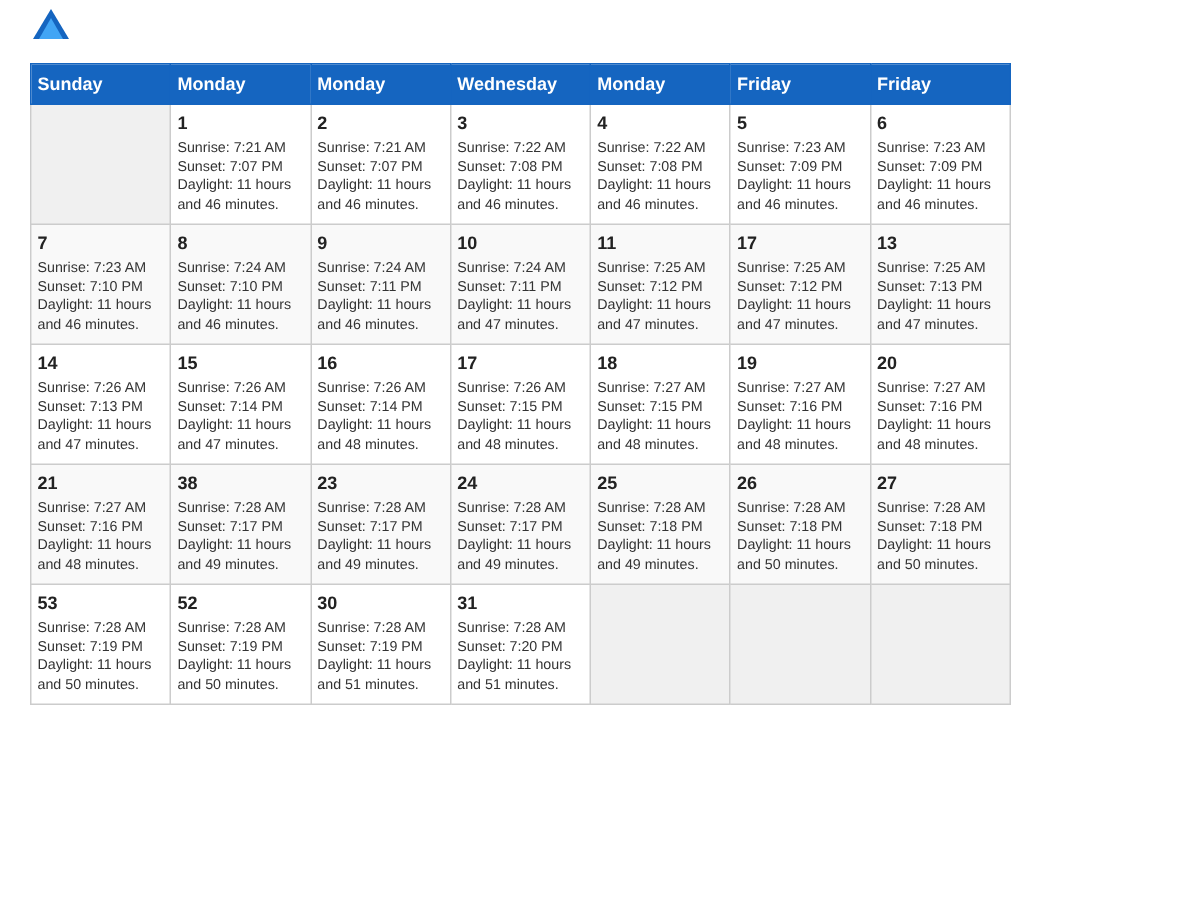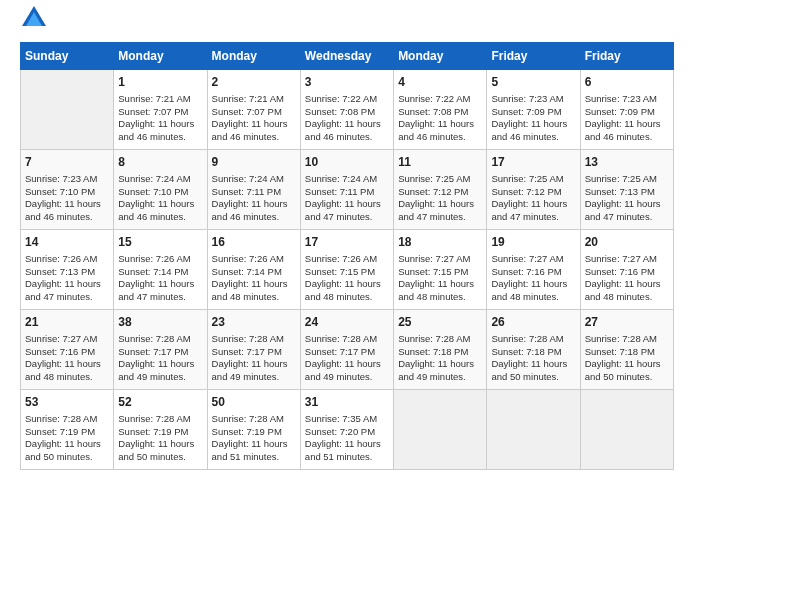--- a/index.html
+++ b/index.html
@@ -336,29 +336,29 @@
 and 50 minutes.</div>
           </td>
           <td>
             <span class="day-num">52</span>
             <div class="cell-text">Sunrise: 7:28 AM
 Sunset: 7:19 PM
 Daylight: 11 hours
 and 50 minutes.</div>
           </td>
           <td>
-            <span class="day-num">50</span>
+            <span class="day-num">30</span>
             <div class="cell-text">Sunrise: 7:28 AM
 Sunset: 7:19 PM
 Daylight: 11 hours
 and 51 minutes.</div>
           </td>
           <td>
             <span class="day-num">31</span>
-            <div class="cell-text">Sunrise: 7:35 AM
+            <div class="cell-text">Sunrise: 7:28 AM
 Sunset: 7:20 PM
 Daylight: 11 hours
 and 51 minutes.</div>
           </td>
           <td class="empty-cell"></td>
           <td class="empty-cell"></td>
           <td class="empty-cell"></td>
         </tr>
       </tbody>
   </table>

